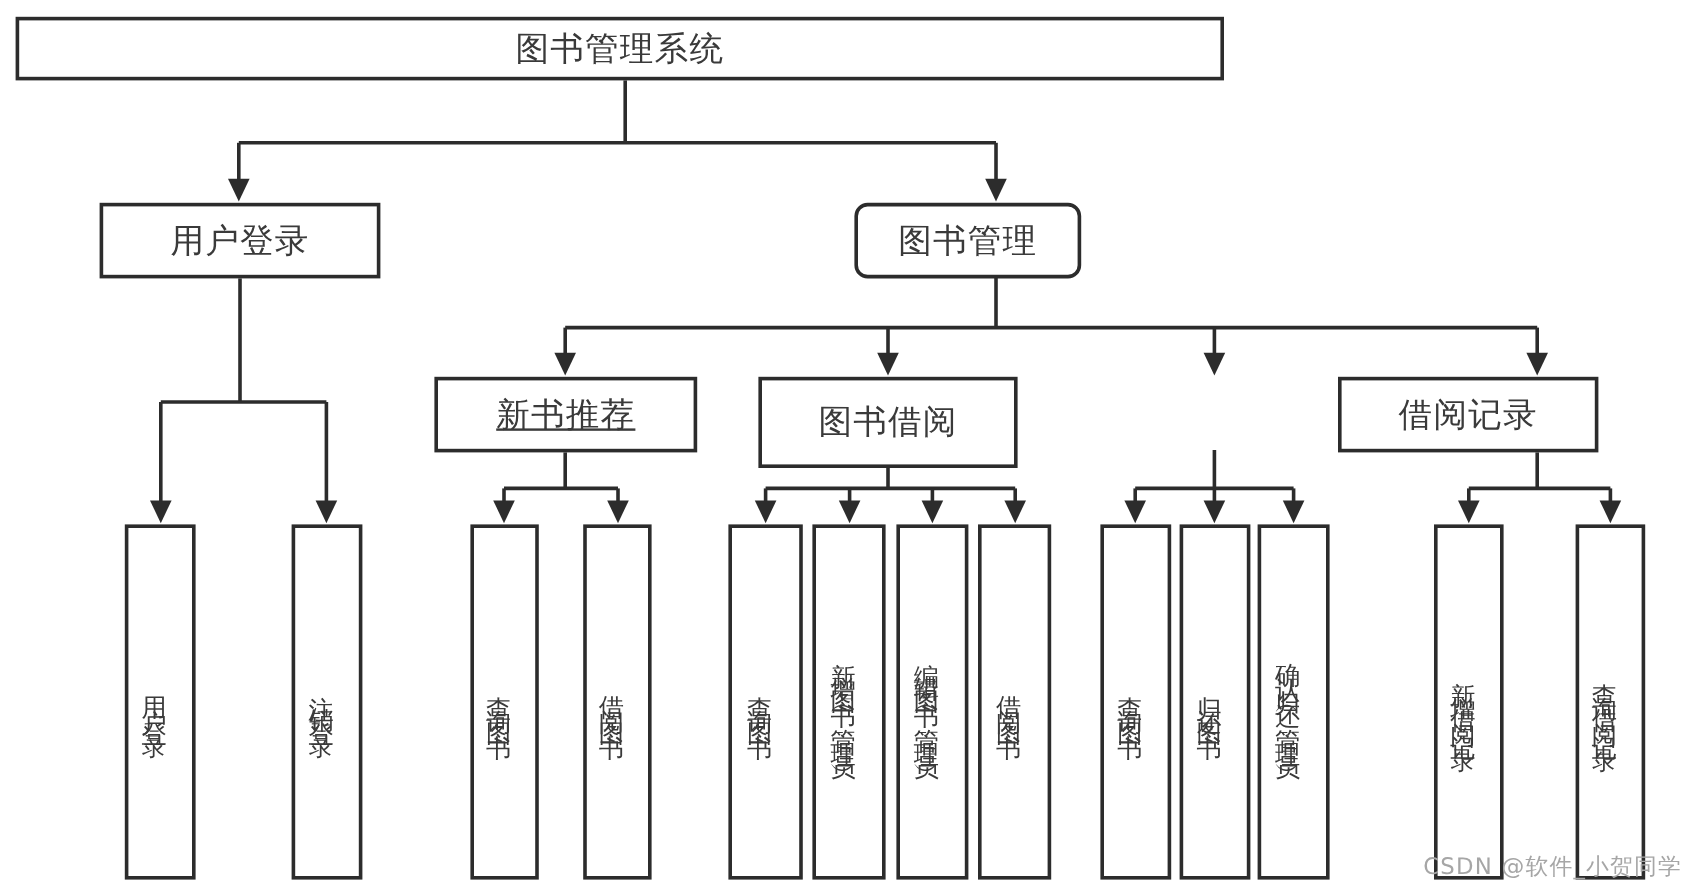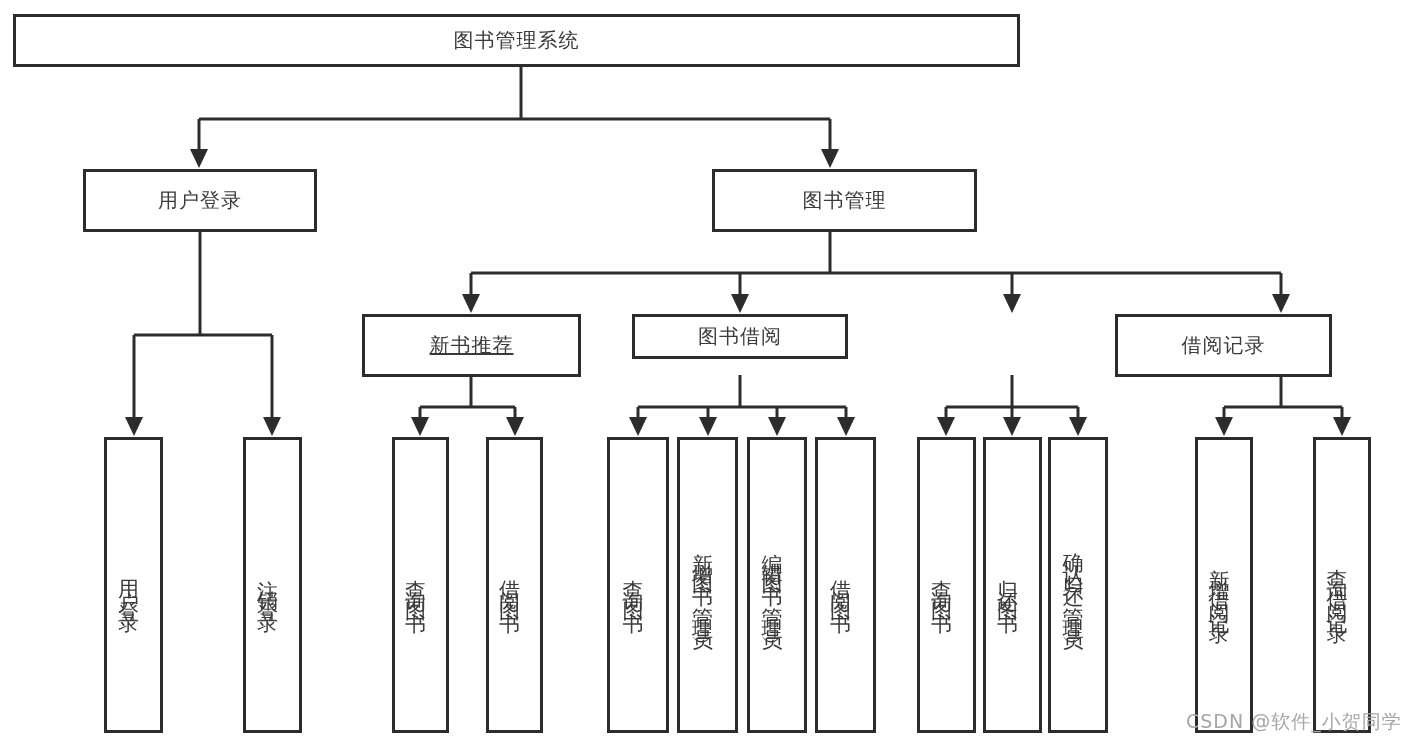--- a/index.html
+++ b/index.html
@@ -11,21 +11,21 @@
   .canvas{
     position:relative;width:1405px;height:747px;background:#fff;overflow:hidden;
     font-family:"DejaVu Sans","Liberation Sans",sans-serif;
   }
   .edges{position:absolute;left:0;top:0;width:1405px;height:747px;}
   .node{
     position:absolute;background:#fff;border:3px solid var(--line);
     box-sizing:border-box;display:flex;align-items:center;justify-content:center;
     color:var(--text);
   }
-  .node.h{font-size:20px;letter-spacing:1px;white-space:nowrap;}
+  .node.h{font-size:28px;letter-spacing:1px;white-space:nowrap;}
   .node.v{font-size:21px;}
   .node.v .vt{
     writing-mode:vertical-rl;text-orientation:mixed;
     letter-spacing:11px;line-height:1;padding-block-start:11px;
   }
   .watermark{
     position:absolute;left:1186px;top:709px;width:212px;
     font-size:19px;color:var(--wm);white-space:nowrap;letter-spacing:1px;
   }
 </style>
@@ -103,28 +103,28 @@
     </g>
   </svg>
 
   <div class="node h" style="left:13px;top:14px;width:1007px;height:53px;">
     <span>图书管理系统</span>
   </div>
 
   <div class="node h" style="left:83px;top:169px;width:234px;height:63px;">
     <span>用户登录</span>
   </div>
-  <div class="node h" style="left:712px;top:169px;width:265px;height:63px;">
+  <div class="node h" style="left:712px;top:169px;width:189px;height:63px;border-radius:11px;">
     <span>图书管理</span>
   </div>
 
   <div class="node h" style="left:362px;top:314px;width:219px;height:63px;text-decoration:underline;">
     <span>新书推荐</span>
   </div>
-  <div class="node h" style="left:632px;top:314px;width:216px;height:45px;">
+  <div class="node h" style="left:632px;top:314px;width:216px;height:76px;">
     <span>图书借阅</span>
   </div>
   <div class="node h" style="left:1115px;top:314px;width:217px;height:63px;">
     <span>借阅记录</span>
   </div>
 
   <div class="node v" style="left:104px;top:437px;width:59px;height:296px;">
     <span class="vt">用户登录</span>
   </div>
   <div class="node v" style="left:243px;top:437px;width:59px;height:296px;">

